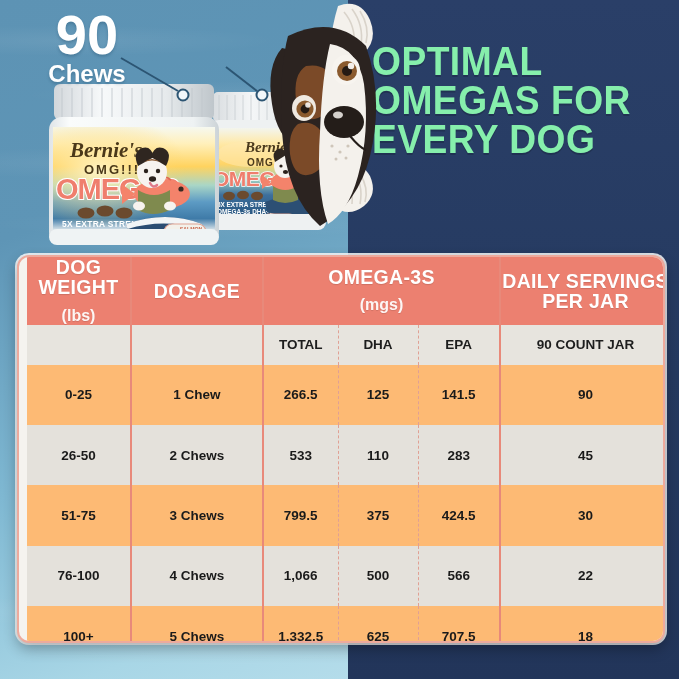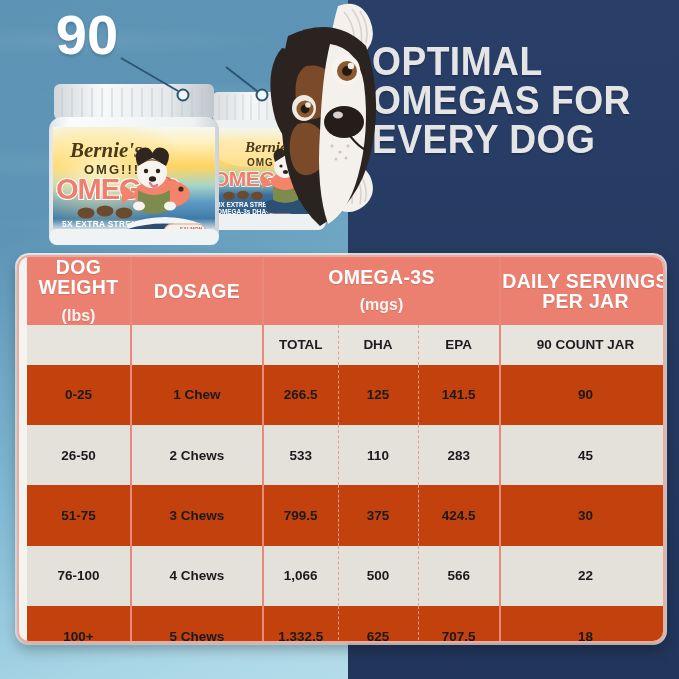--- a/index.html
+++ b/index.html
@@ -31,21 +31,21 @@
   }
   #bg-right::after{
     content:""; position:absolute; inset:0;
     background:linear-gradient(180deg,#2a3f68 0%,#253a60 55%,#22355a 100%);
   }
 
   
   #headline {
     position:absolute; left:372px; top:42px; width:300px;
     z-index:6;
-    font-weight:bold; color:#e5e5e5;
+    font-weight:bold; color:#86efac;
     font-size:40px; line-height:0.98;
     letter-spacing:0.5px;
     text-transform:uppercase;
     font-stretch:condensed;
     text-shadow:0 2px 0 rgba(0,0,0,.18);
   }
   #headline .hl-line{ display:block; white-space:nowrap; transform:scaleX(0.93); transform-origin:left center; }
 
   
   #callout-90 {
@@ -103,37 +103,38 @@
     font-size:13.5px; text-align:center; height:40px; padding:0;
   }
   .subhdr td.blank{ background:#e7e4de; }
   td.vline{ border-right:2.5px solid #e8897a; }
   td.dashline{ border-right:1.6px dashed #e0a094;text-align:center; }
 
   tbody tr td{
     text-align:center; font-size:13.5px; color:#1a1a1a; font-weight:bold;
     height:60.4px; padding:0;
   }
-  tbody tr.odd td{ background:#c2410c; }
+  tbody tr.odd td{ background:#fdba74; }
   tbody tr.even td{ background:#e4e1db; }
 </style>
 </head>
 <body>
 
 <div id="bg-left"></div>
 <div id="bg-right"></div>
 
 <div id="headline">
   <span class="hl-line">OPTIMAL</span>
   <span class="hl-line">OMEGAS FOR</span>
   <span class="hl-line">EVERY DOG</span>
 </div>
 
 <div id="callout-90">
   <span class="big">90</span>
+  <span class="sub">Chews</span>
 </div>
 
 <svg class="leader" style="left:118px;top:55px;" width="80" height="48">
   <line x1="3" y1="3" x2="60" y2="36" stroke="#2c5573" stroke-width="2"></line>
   <circle cx="65" cy="40" r="5.5" fill="#f2f7fa" stroke="#2c5573" stroke-width="2"></circle>
 </svg>
 
 <div id="callout-flavors">
   <br>
 </div>

